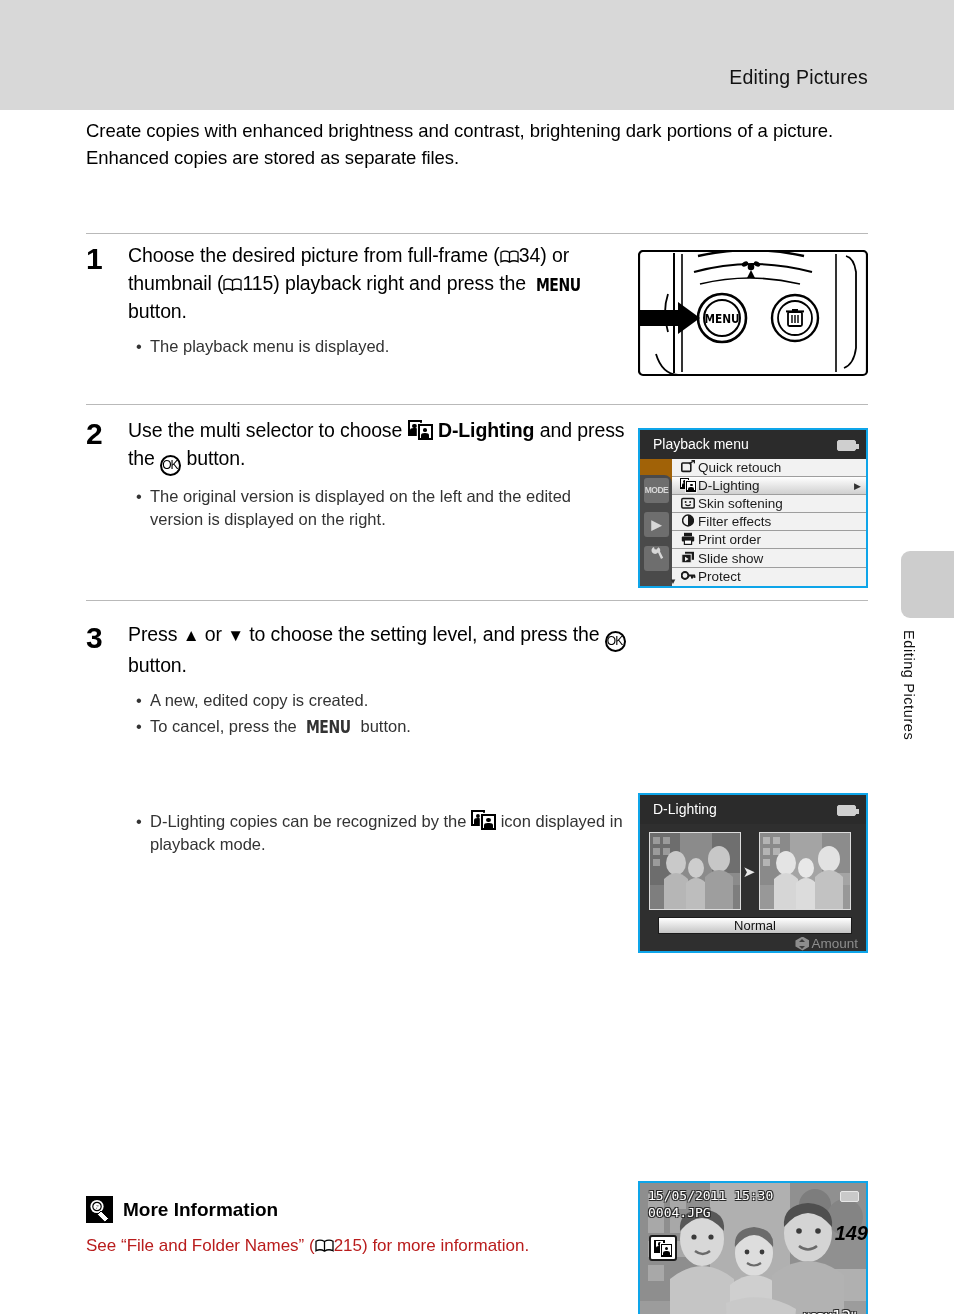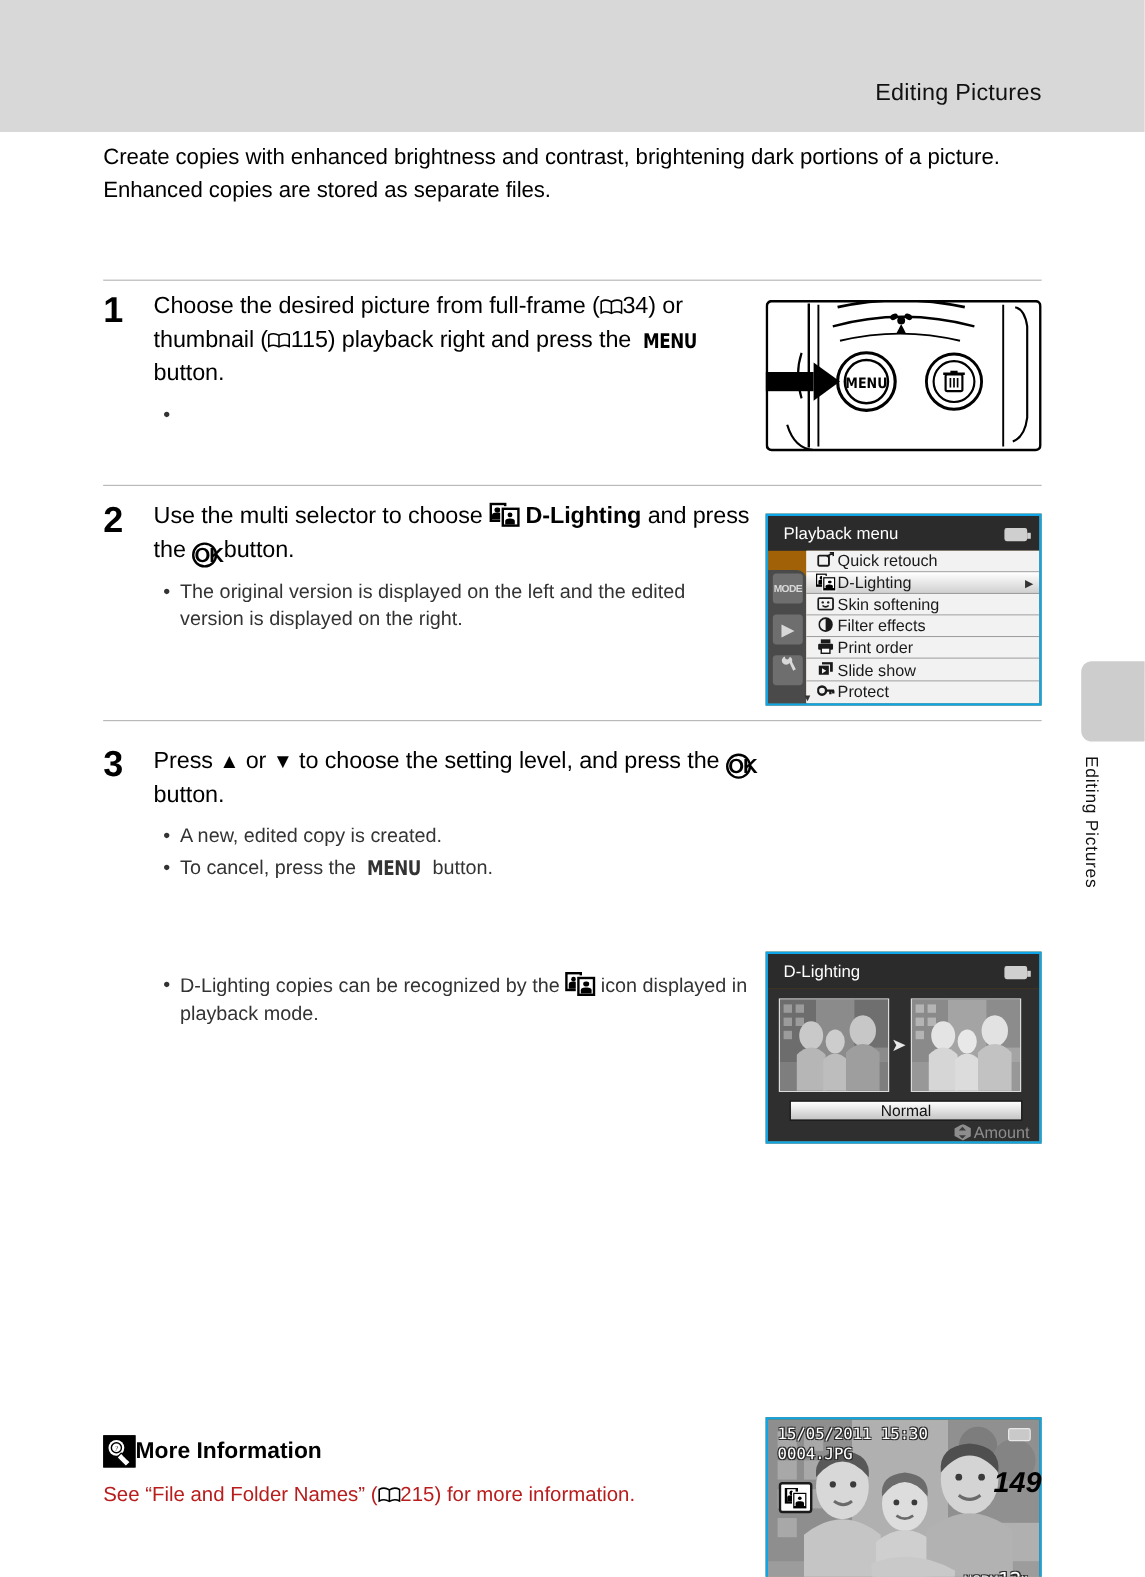--- a/index.html
+++ b/index.html
@@ -92,21 +92,21 @@
   .ico-menu {
     font-size: 17px; font-weight: bold; letter-spacing: -.5px;
     font-family: "DejaVu Sans", sans-serif;
     transform: scaleX(.82); display: inline-block;
     vertical-align: -1px;
   }
 
   .ico-ok {
     display: inline-block; width: 21px; height: 21px;
     border: 2.2px solid #000; border-radius: 50%;
-    font-size: 17px; font-weight: bold; line-height: 17px;
+    font-size: 12px; font-weight: normal; line-height: 17px;
     text-align: left; letter-spacing: -1px;
     vertical-align: -4px; font-family: "Liberation Sans", sans-serif;
   }
 
   .ico-tri { font-size: 17px; vertical-align: 0px; display:inline-block; }
 
   
   .ico-dl { position: relative; display: inline-block; }
   .ico-dl .fr { position: absolute; }
   .ico-dl .fr.back { left: 0; top: 0; background: #000; }
@@ -190,20 +190,21 @@
     color: #d8d8d8; font-size: 11px; font-weight: bold;
     text-align: center; line-height: 25px;
   }
   .side-ico.s1 { top: 3px; font-size: 8.5px; letter-spacing: -.5px; }
   .side-ico.s2 { top: 37px; font-size: 13px; }
   .side-ico.s3 { top: 71px; font-size: 14px; }
 
   .menu-list {
     position: absolute; left: 32px; top: 0; right: 0; bottom: 0;
     background: #f2f2f2;
+    border-radius: 12px;
   }
   .menu-item {
     position: relative; height: 18.1px; display: flex; align-items: center;
     font-size: 13.5px; color: #1a1a1a; padding-left: 6px;
     border-bottom: 1px solid #9e9e9e; background: #f2f2f2;
   }
   .menu-item.sel {
     background: linear-gradient(#ffffff, #d0d0d0);
   }
   .menu-item .mi-ico {
@@ -283,32 +284,32 @@
     border: 2.5px solid #1b1b1b; border-radius: 3px;
   }
   .osd-dl .dl-mini2 { position:absolute; left:3px; top:2.5px;
      width: 19px; height: 17px; }
   .dl-mini2 .fr.back { width: 11px; height: 13px; left: 0; top: 0; }
   .dl-mini2 .fr.front { width: 11px; height: 13px; left: 7px; top: 4px;
     box-shadow: 0 0 0 1px #fff; }
 
   
   .more-wrap { position: absolute; left: 86px; top: 1196px; width: 700px; }
-  .more-head { display: flex; align-items: center; }
+  .more-head { display: flex; align-items: center; gap: 10px; }
   .more-icon {
     width: 27px; height: 27px; background: #000; position: relative;
     flex: 0 0 27px;
   }
   .more-icon svg { position: absolute; left: 0; top: 0; }
   .more-title { font-size: 19px; font-weight: bold; }
   .more-text { margin-top: 13px; font-size: 17px; color: #b91c1c; }
 
   .page-num {
     position: absolute; right: 86px; top: 1222px;
-    font-size: 24px; font-weight: bold; font-style: italic; text-align: right;
+    font-size: 20px; font-weight: bold; font-style: italic; text-align: right;
   }
 </style>
 </head>
 <body>
 
 <div class="page">
 
   <div class="header-band"></div>
   <div class="header-title">Editing Pictures</div>
 
@@ -329,20 +330,21 @@
       <div class="step-lead"><span>Choose the desired picture from full-frame (</span><span class="ico ico-book"><svg width="19" height="14" viewBox="0 0 19 14">
               <path d="M1 2.2c2.6-1.4 5.5-1.5 8.5.3 3-1.8 5.9-1.7 8.5-.3v9.6c-2.6-1.4-5.5-1.5-8.5.3-3-1.8-5.9-1.7-8.5-.3z" fill="#fff" stroke="#000" stroke-width="1.3"></path>
               <path d="M9.5 2.5v9.6" stroke="#000" stroke-width="1.3"></path>
             </svg></span><span>34</span><span>) or thumbnail (</span><span class="ico ico-book"><svg width="19" height="14" viewBox="0 0 19 14">
               <path d="M1 2.2c2.6-1.4 5.5-1.5 8.5.3 3-1.8 5.9-1.7 8.5-.3v9.6c-2.6-1.4-5.5-1.5-8.5.3-3-1.8-5.9-1.7-8.5-.3z" fill="#fff" stroke="#000" stroke-width="1.3"></path>
               <path d="M9.5 2.5v9.6" stroke="#000" stroke-width="1.3"></path>
             </svg></span><span>115</span><span>) playback right and press the </span><span class="ico-menu">MENU</span><span> button.</span></div>
       <div class="bullets">
         <div class="bullet">
           <span class="dot">•</span>
+          <span>The playback menu is displayed.</span>
         </div>
       </div>
     </div>
   </div>
 
   <div class="figure fig-camera">
     <svg width="230" height="132" viewBox="0 0 230 132">
       <rect x="1" y="1" width="228" height="124" rx="4" fill="#fff" stroke="#000" stroke-width="2.2"></rect>
       <path d="M36 3 v120" stroke="#000" stroke-width="2"></path>
       <path d="M44 4 v118" stroke="#000" stroke-width="1.6"></path>

